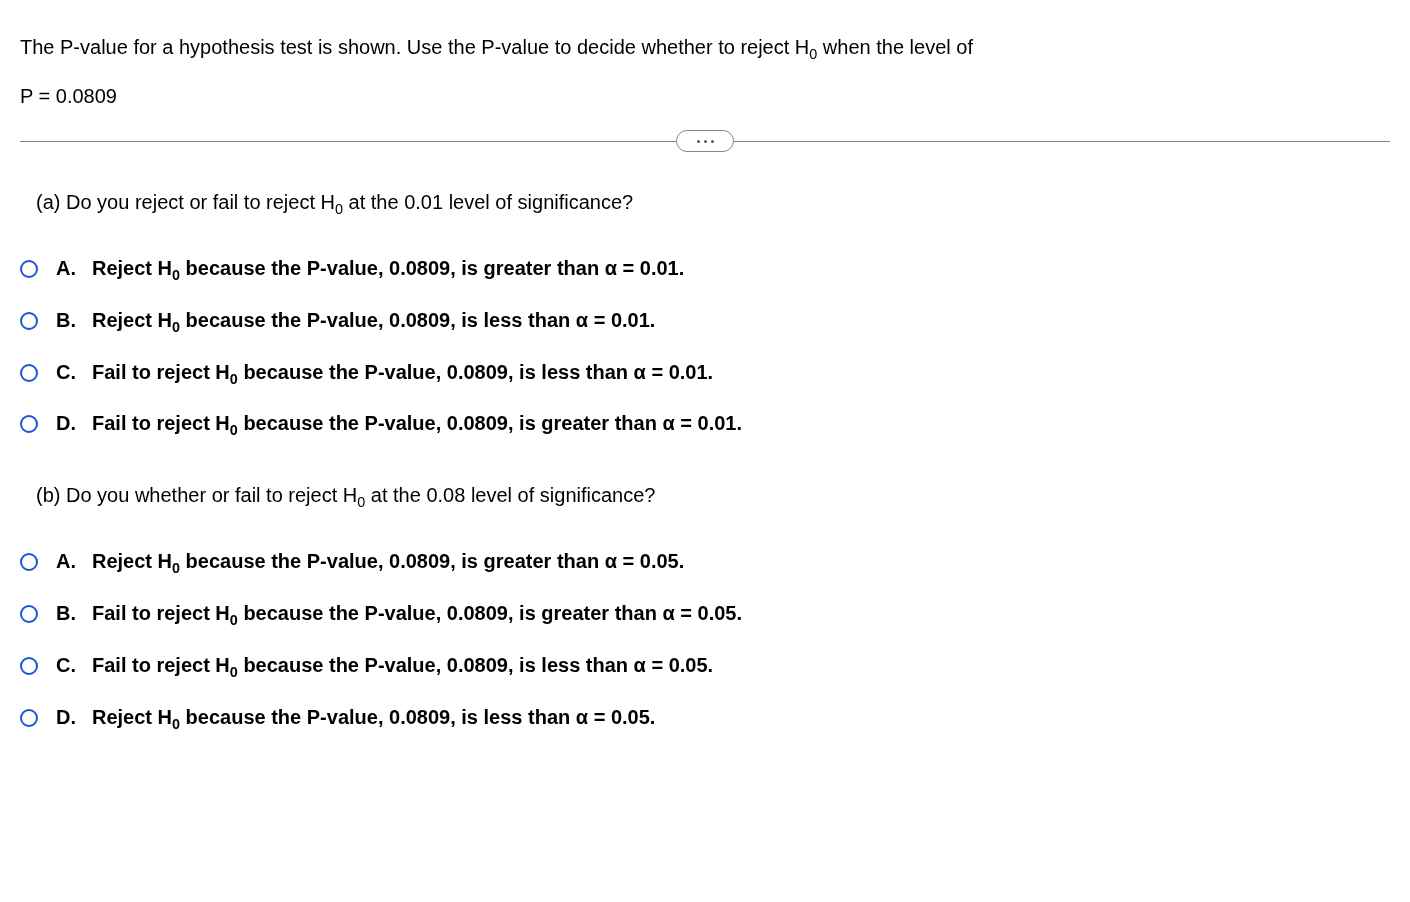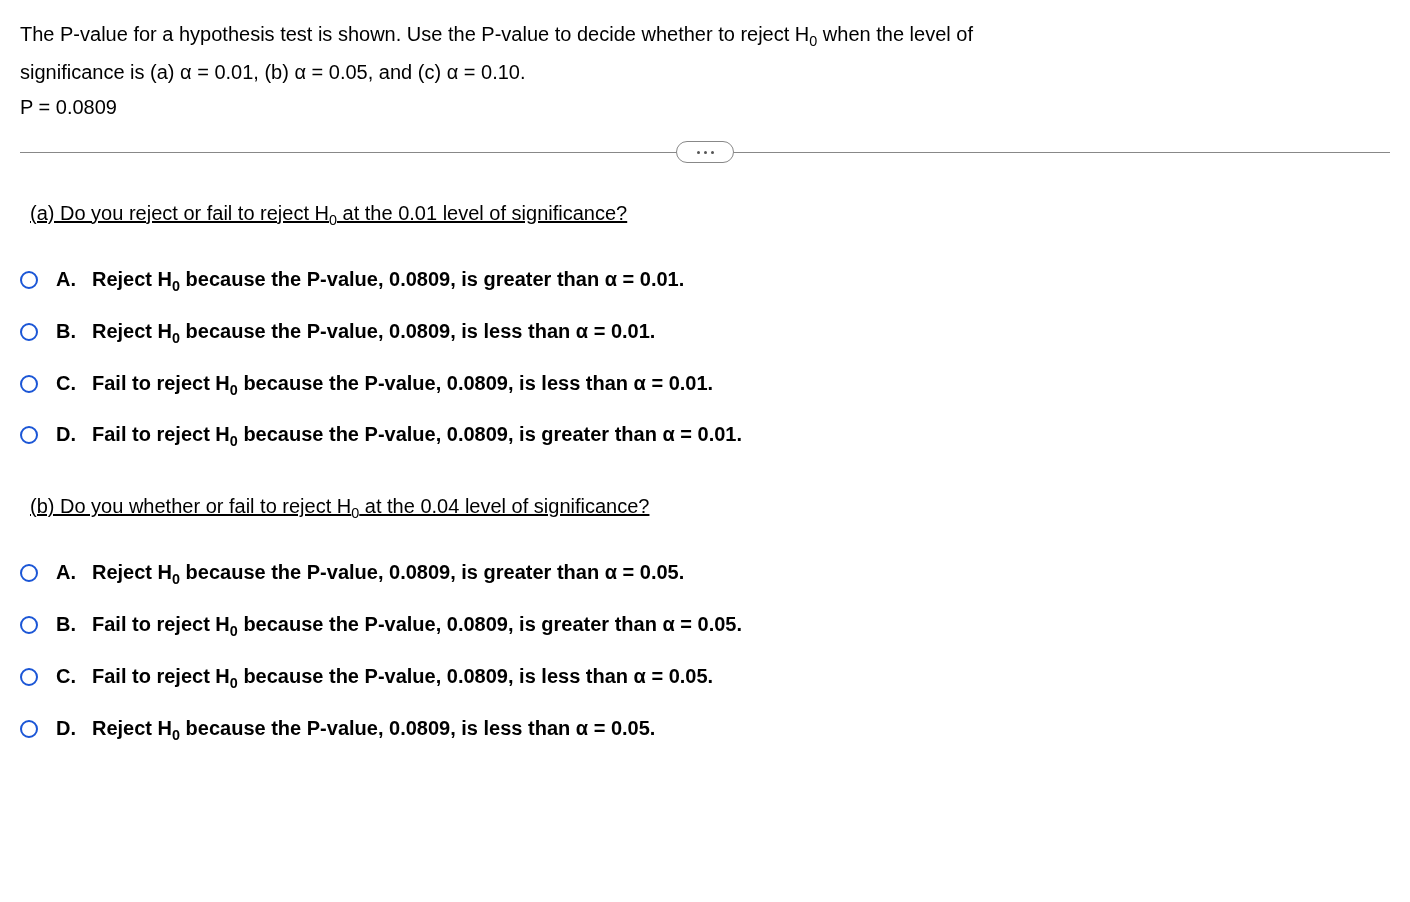--- a/index.html
+++ b/index.html
@@ -5,21 +5,21 @@
   body {
     font-family: Arial, Helvetica, sans-serif;
     font-size: 20px;
     color: #000;
     margin: 0;
     padding: 16px 20px;
     background: #fff;
     line-height: 1.45;
   }
   .intro p {
-    margin: 4px 0 6px 0;
+    margin: 17px 0 6px 0;
   }
   .pvalue {
     margin: 28px 0 28px 40px;
   }
   .divider-wrap {
     position: relative;
     margin: 30px 0 46px 0;
   }
   .divider-line {
     border: none;
@@ -41,22 +41,21 @@
     justify-content: center;
     gap: 4px;
   }
   .divider-pill span {
     width: 3px;
     height: 3px;
     background: #555;
     border-radius: 50%;
   }
   .question-stem {
-    margin: 0 0 34px 10px;
-    text-decoration: underline;
+    margin: 0 0 34px 16px;
   }
   .options {
     margin: 0 0 40px 0;
   }
   .option-row {
     display: flex;
     align-items: baseline;
     margin-bottom: 20px;
   }
   .radio {
@@ -81,21 +80,20 @@
   }
   .sub { font-size: 0.72em; vertical-align: sub; }
 </style>
 </head>
 <body>
 
 <div class="intro">
   <p>
     <span>The P-value for a hypothesis test is shown. Use the P-value to decide whether to reject H</span><span class="sub">0</span><span>  when the level of</span>
   </p>
-  <p>significance is (a) α = 0.01, (b) α = 0.05, and (c) α = 0.10.</p>
   <p class="pvalue">P = 0.0809</p>
 </div>
 
 <div class="divider-wrap">
   <hr class="divider-line">
   <div class="divider-pill">
     <span></span>
     <span></span>
     <span></span>
   </div>
@@ -130,21 +128,21 @@
   <div class="option-row">
     <div class="radio"></div>
     <div class="opt-letter">D.</div>
     <div class="opt-text">
       <span>Fail to reject H</span><span class="sub">0</span><span> because the P-value, 0.0809, is greater than α = 0.01.</span>
     </div>
   </div>
 </div>
 
 <p class="question-stem">
-  <span>(b) Do you whether or fail to reject H</span><span class="sub">0</span><span> at the 0.04 level of significance?</span>
+  <span>(b) Do you whether or fail to reject H</span><span class="sub">0</span><span> at the 0.08 level of significance?</span>
 </p>
 
 <div class="options" style="margin-bottom:0;">
   <div class="option-row">
     <div class="radio"></div>
     <div class="opt-letter">A.</div>
     <div class="opt-text">
       <span>Reject H</span><span class="sub">0</span><span> because the P-value, 0.0809, is greater than α = 0.05.</span>
     </div>
   </div>

